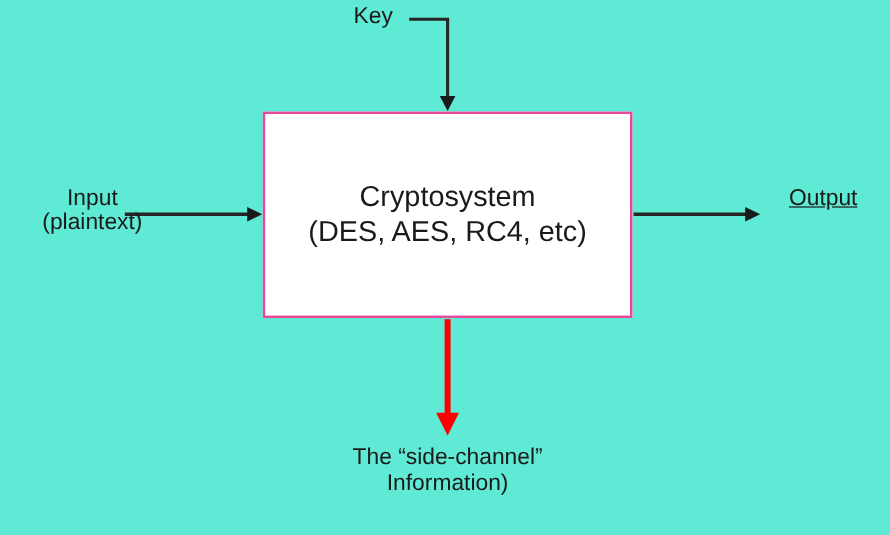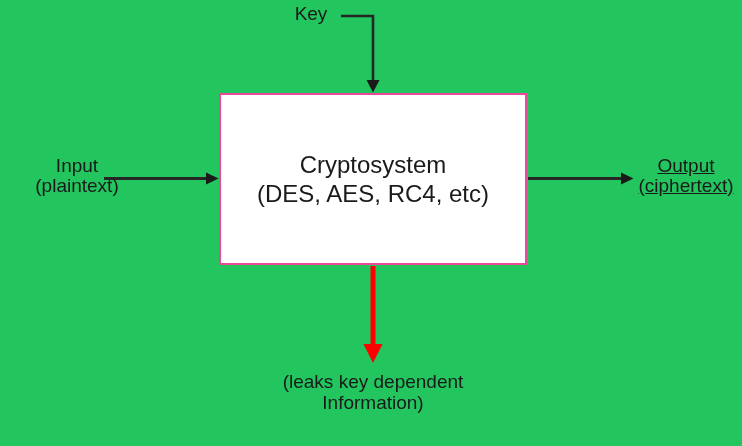--- a/index.html
+++ b/index.html
@@ -4,21 +4,21 @@
 <style>
   html, body {
     margin: 0;
     padding: 0;
     background: #ffffff;
   }
   .canvas {
     position: relative;
     width: 742px;
     height: 446px;
-    background: #22c55e;
+    background: #5eead4;
     font-family: "Liberation Sans", "DejaVu Sans", sans-serif;
     color: #1a1a1a;
     overflow: hidden;
   }
   .connectors {
     position: absolute;
     left: 0;
     top: 0;
     width: 742px;
     height: 446px;
@@ -115,21 +115,20 @@
 
   <div class="crypto-box">
     <div class="crypto-box-text">
       <div>Cryptosystem</div>
       <div>(DES, AES, RC4, etc)</div>
     </div>
   </div>
 
   <div class="label output-label">
     <div>Output</div>
-    <div>(ciphertext)</div>
   </div>
 
   <div class="label side-channel-label">
-    <div>(leaks key dependent</div>
+    <div>The “side-channel”</div>
     <div>Information)</div>
   </div>
 
 </div>
 
 </body></html>

